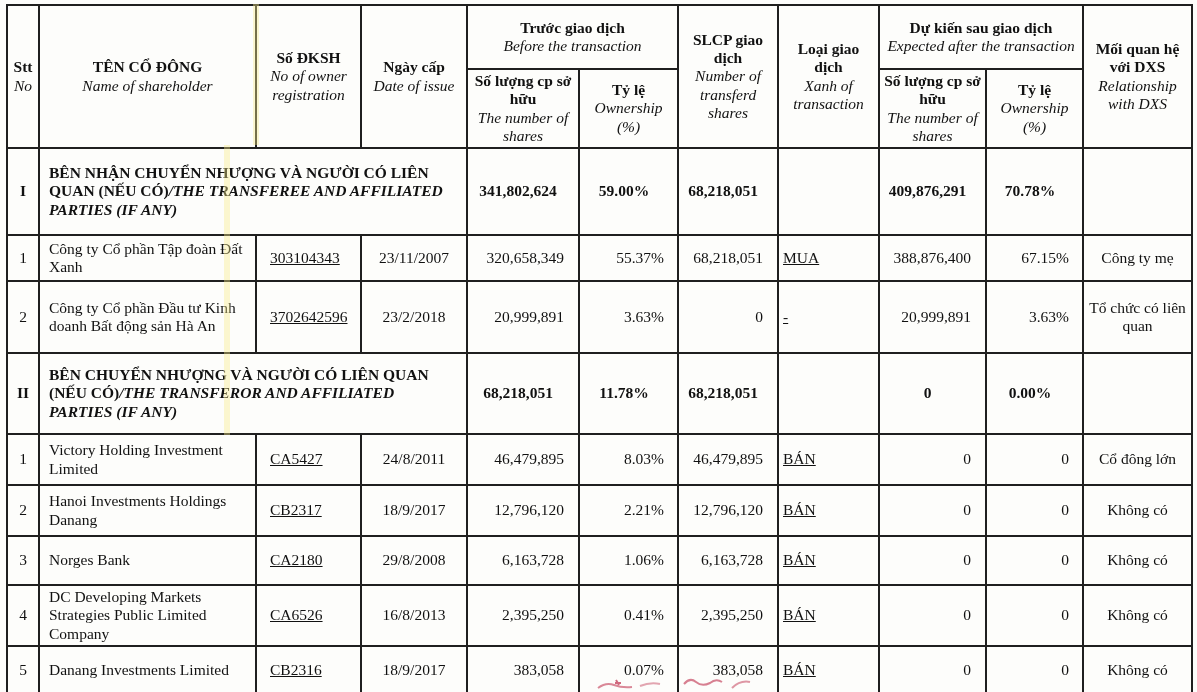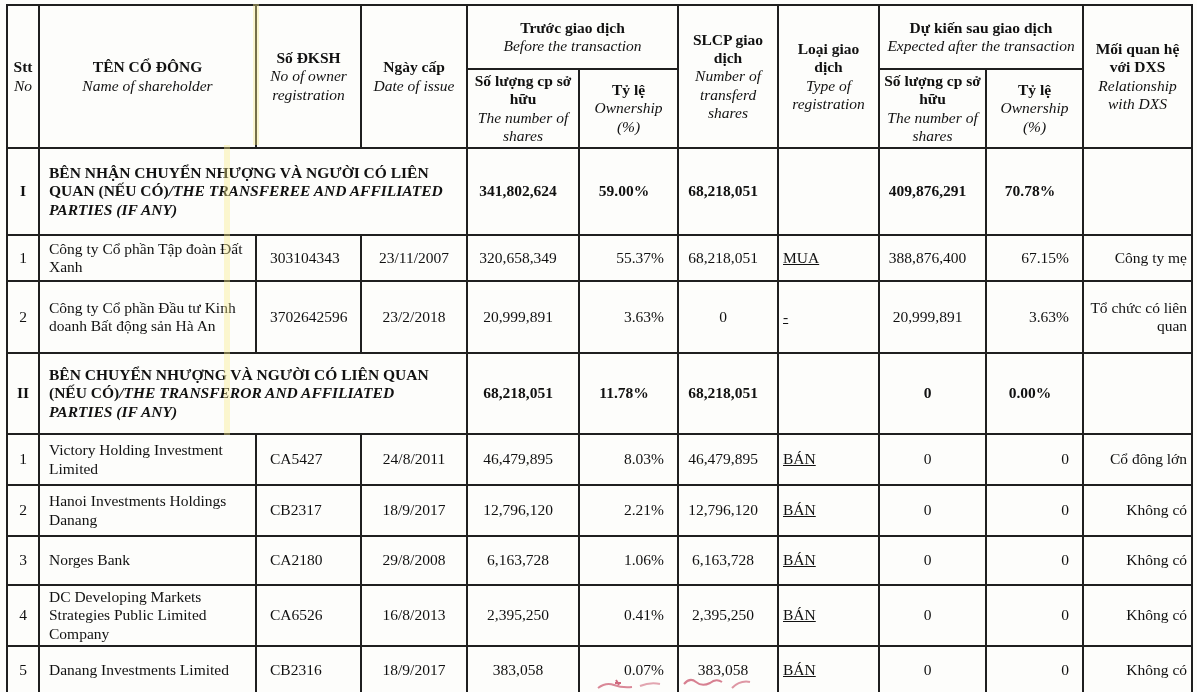--- a/index.html
+++ b/index.html
@@ -31,26 +31,26 @@
   tbody tr:nth-child(3){height:72px;}
   tbody tr:nth-child(4){height:81px;}
   tbody tr:nth-child(5){height:51px;}
   tbody tr:nth-child(6){height:51px;}
   tbody tr:nth-child(7){height:49px;}
   tbody tr:nth-child(8){height:55px;}
   tbody tr:nth-child(9){height:49px;}
 
   td.c-stt{text-align:center;}
   td.c-name{text-align:left;padding-left:9px;padding-right:6px;}
-  td.c-reg{text-align:left;padding-left:13px;}
+  td.c-reg{text-align:left;padding-left:13px;text-decoration:underline;}
   td.c-date{text-align:center;}
-  td.c-num{text-align:center;padding-right:14px;}
+  td.c-num{text-align:right;padding-right:14px;}
   td.c-pct{text-align:right;padding-right:13px;}
   td.c-type{text-align:left;text-decoration:underline;}
-  td.c-rel{text-align:right;}
+  td.c-rel{text-align:center;}
 
   tr.row-group td{font-weight:bold;}
   tr.row-group td.c-num,tr.row-group td.c-pct{text-align:center;}
   tr.row-group td.c-name{}
   .group-en{font-style:italic;}
 
   .scan-streak{
     position:absolute;width:6px;pointer-events:none;
     background:rgba(248,236,140,0.40);
   }
@@ -96,21 +96,21 @@
       <th colspan="2">
         <span class="vi">Trước giao dịch</span>
         <span class="en">Before the transaction</span>
       </th>
       <th rowspan="2">
         <span class="vi">SLCP giao dịch</span>
         <span class="en">Number of transferd shares</span>
       </th>
       <th rowspan="2">
         <span class="vi">Loại giao dịch</span>
-        <span class="en">Type of registration</span>
+        <span class="en">Xanh of transaction</span>
       </th>
       <th colspan="2">
         <span class="vi">Dự kiến sau giao dịch</span>
         <span class="en">Expected after the transaction</span>
       </th>
       <th rowspan="2">
         <span class="vi">Mối quan hệ với DXS</span>
         <span class="en">Relationship with DXS</span>
       </th>
     </tr>

